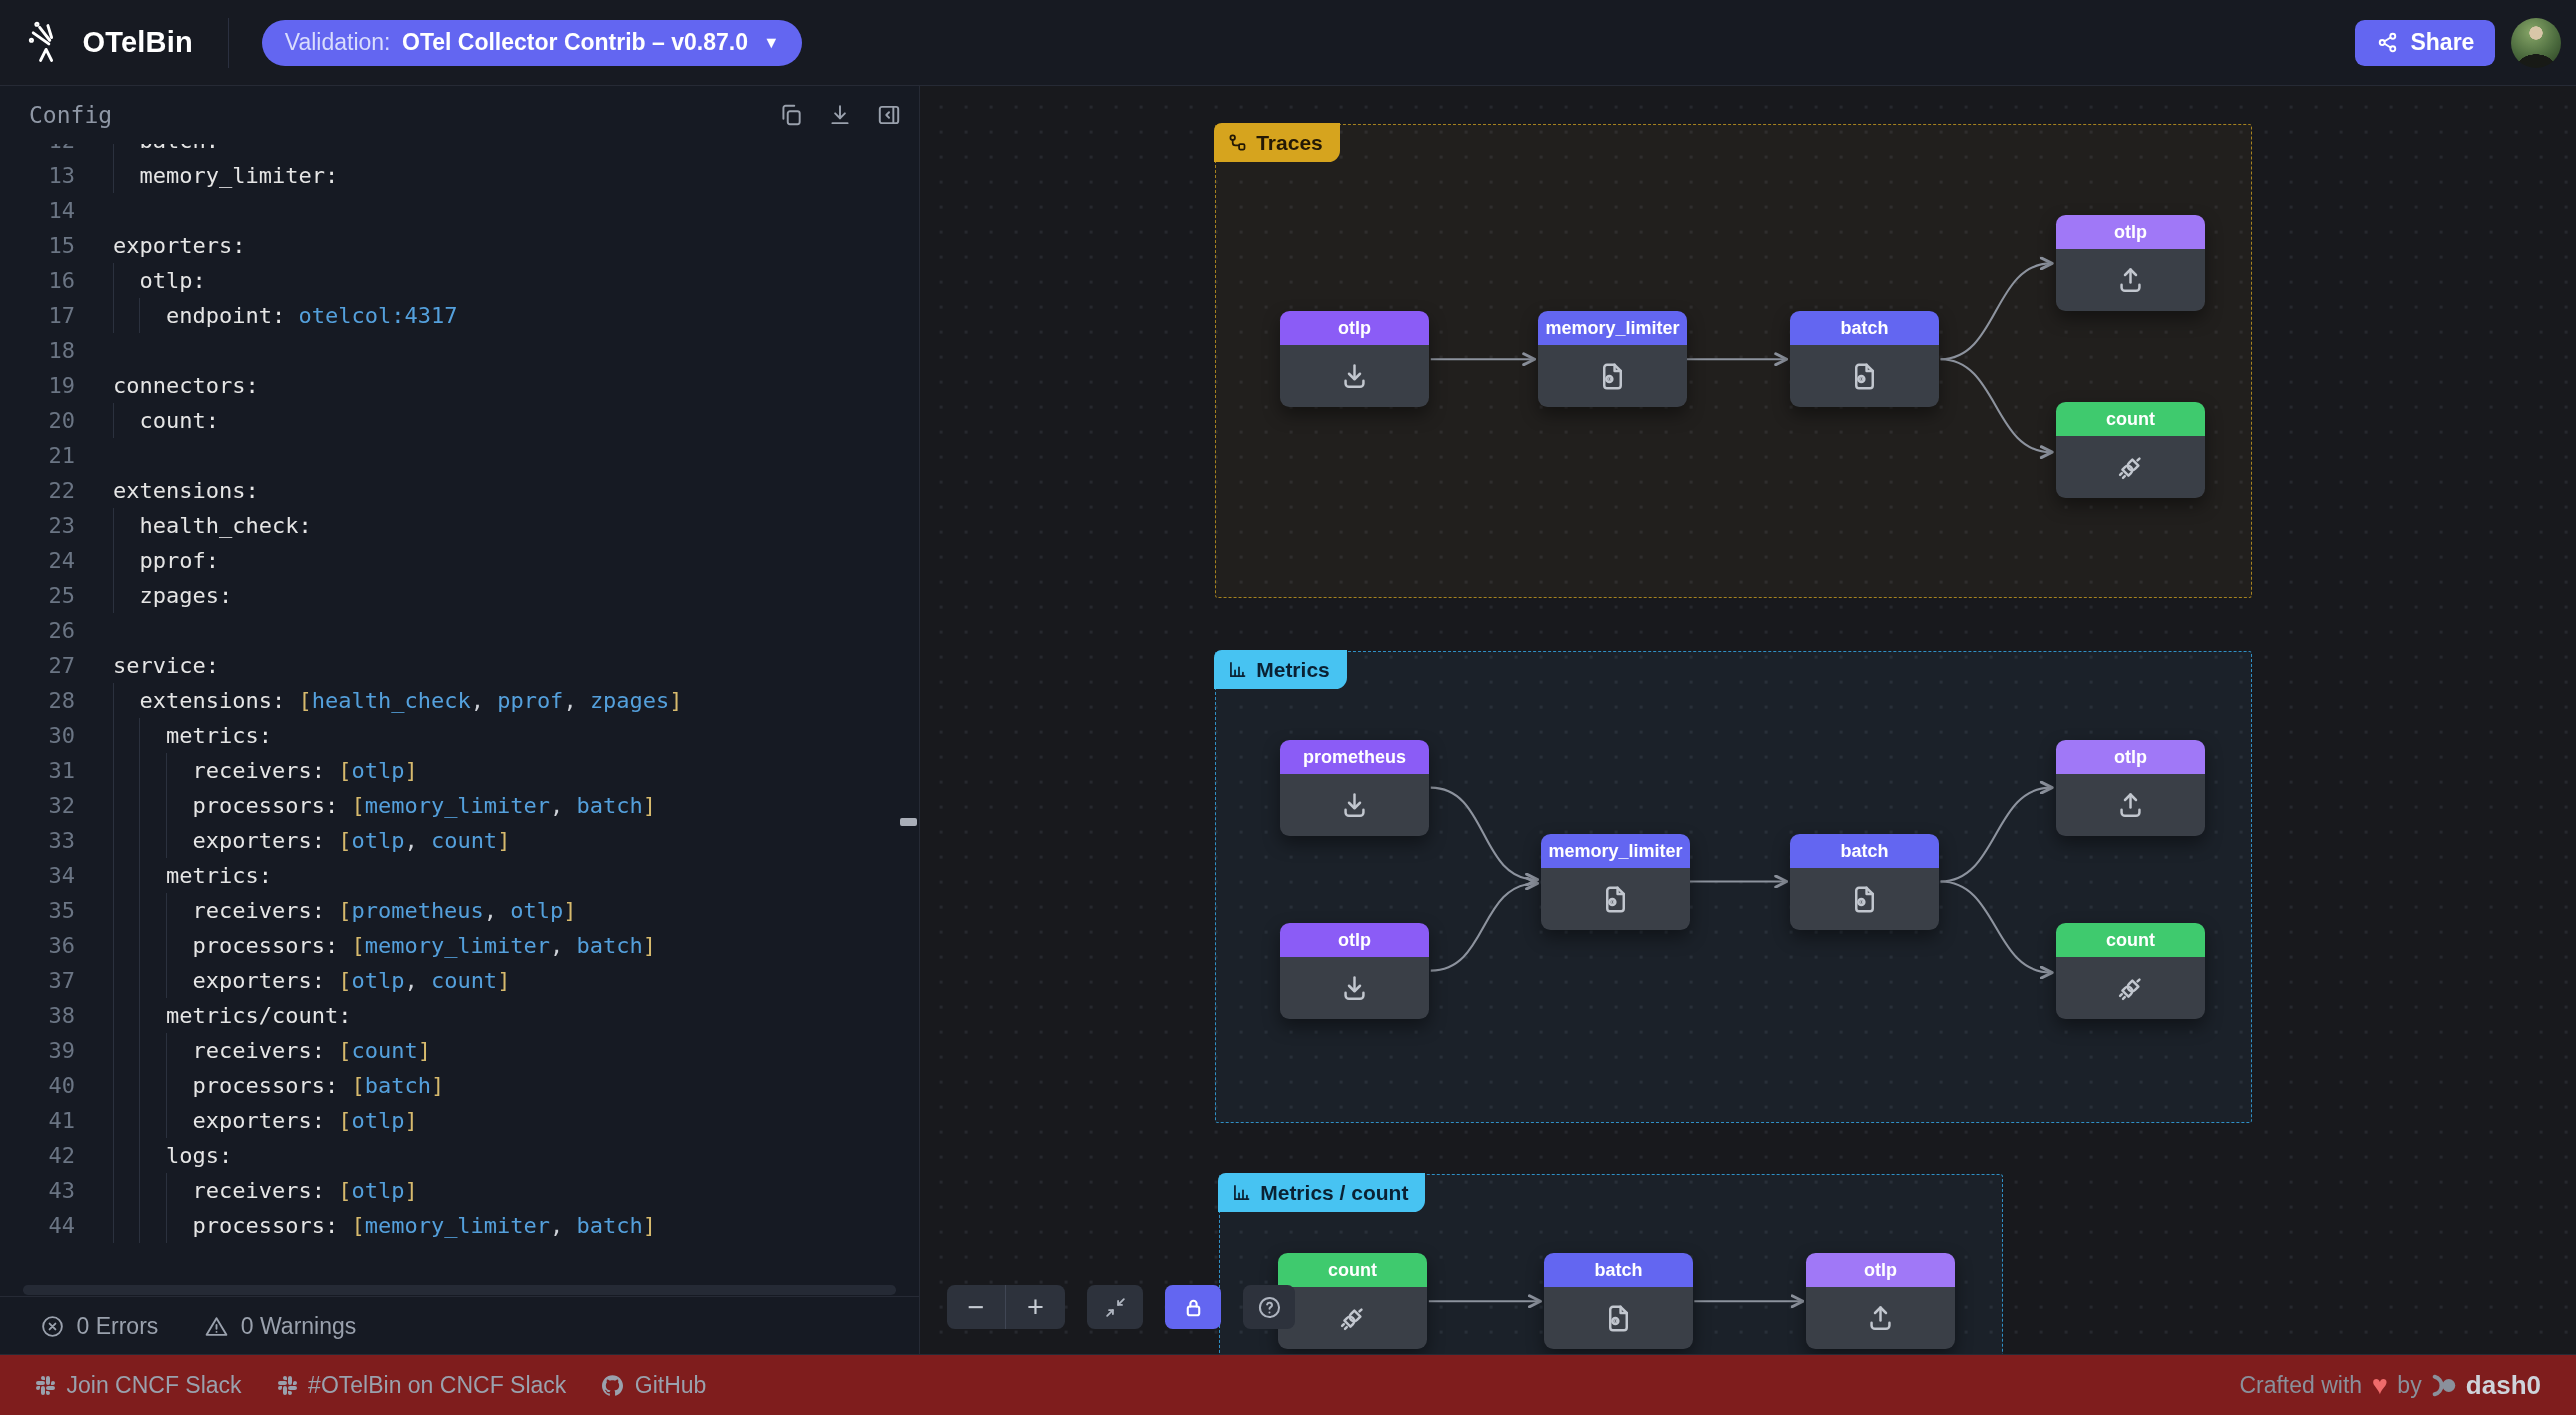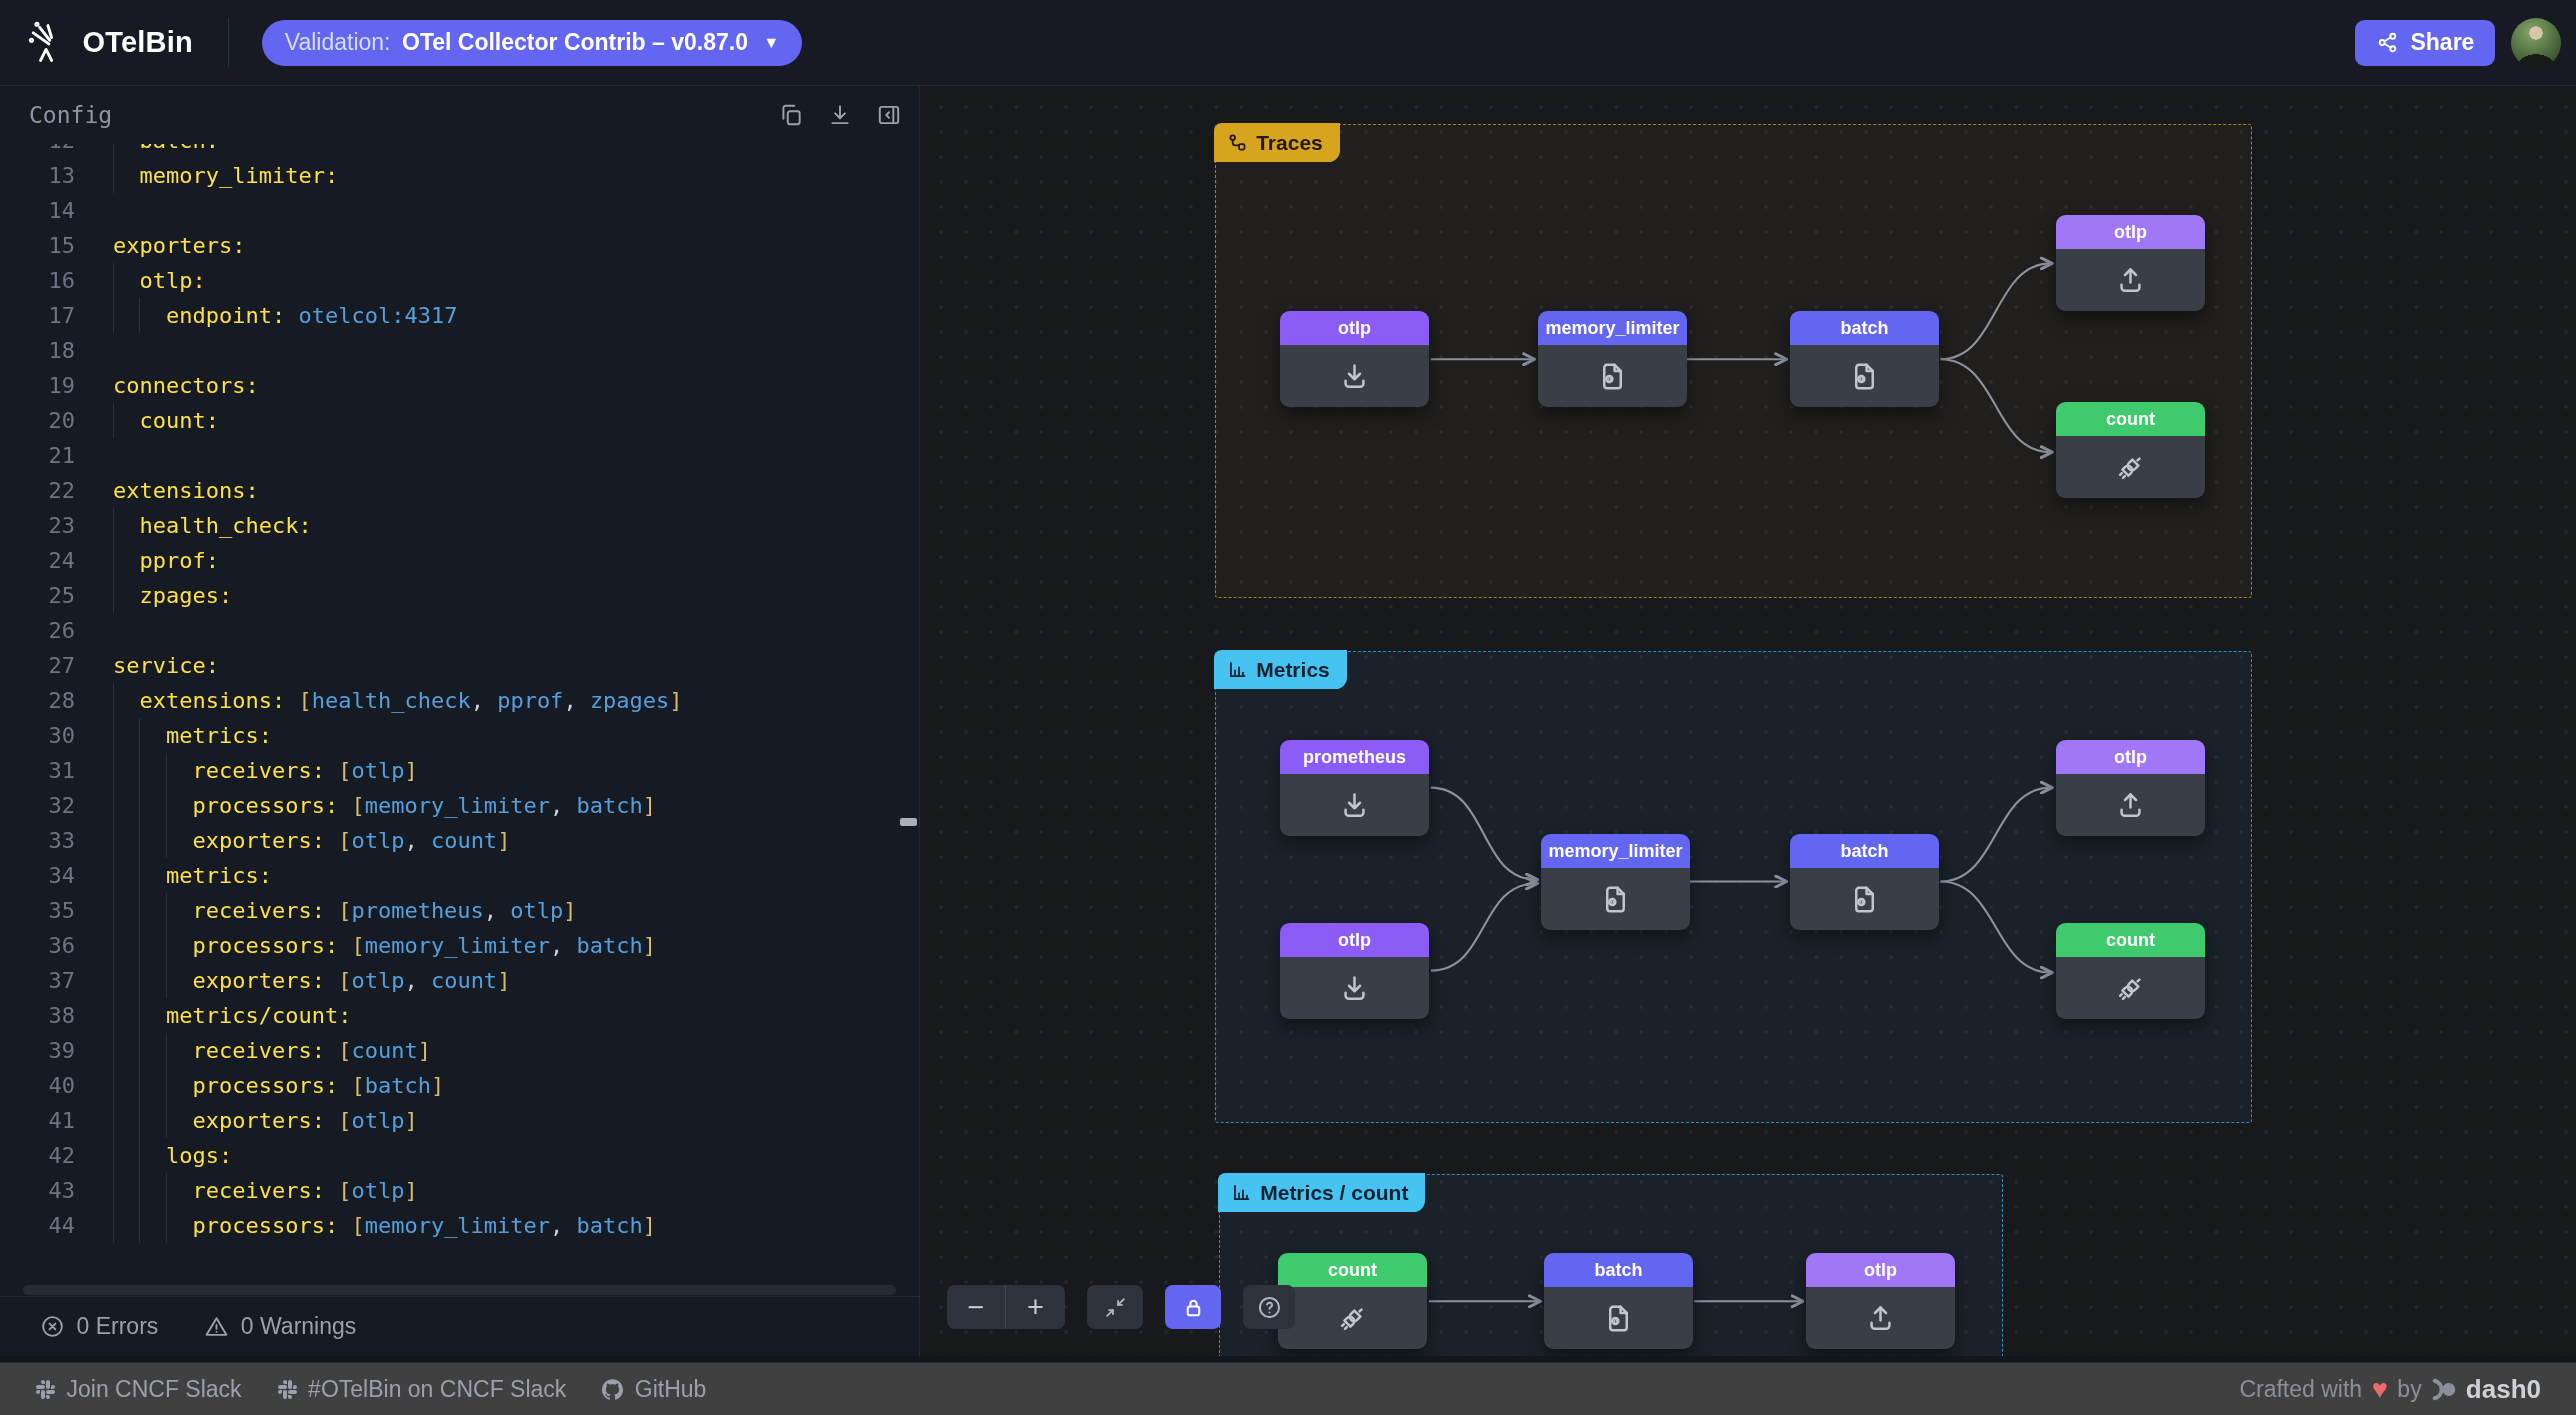--- a/index.html
+++ b/index.html
@@ -42,21 +42,21 @@
   #editor-tab-title { font-family:"DejaVu Sans Mono", monospace; font-size:23px; color:#8f97a5; }
   #editor-actions { margin-left:auto; display:flex; align-items:center; gap:23px; color:#9aa1ad; }
   #editor-actions .abtn { cursor:pointer; }
   #code-area { position:absolute; top:58px; bottom:60px; left:0; right:0; overflow:hidden;
     font-family:"DejaVu Sans Mono", monospace; font-size:22px; }
   #code-lines { margin-top:-21px; }
   .cl { display:flex; height:35px; line-height:35px; white-space:pre; }
   .ln { flex:none; width:75px; text-align:right; color:#6b7584; }
   .lc { margin-left:38px; }
   .g { display:inline-block; width:2ch; height:35px; vertical-align:top; box-shadow:inset 1px 0 0 #2b313e; }
-  .tk-k{color:#fde047}.tk-v{color:#54a0dc}.tk-b{color:#d7ba6d}.tk-p{color:#cfd2d8}
+  .tk-k{color:#e5e5e5}.tk-v{color:#54a0dc}.tk-b{color:#d7ba6d}.tk-p{color:#cfd2d8}
   #hscrollbar { position:absolute; left:23px; right:23px; bottom:1px; height:9.6px; background:#252a35; border-radius:4.8px; cursor:pointer; }
   #ruler-thumb { position:absolute; right:1.9px; top:674px; width:17px; height:7.7px; background:#b9bfc9; border-radius:1.9px; opacity:.9; cursor:pointer; }
   #statusbar { position:absolute; left:0; right:0; bottom:0; height:60px; border-top:1px solid #262a35;
     display:flex; align-items:center; gap:46px; padding-left:40px; color:#9aa1ad; font-size:23px; background:#161a23; }
   .status-item { display:flex; align-items:center; gap:11.5px; }
 
   
   #canvas { flex:1; position:relative; overflow:hidden; background:#18191d;
     background-image:radial-gradient(circle, #26282e 1.5px, rgba(0,0,0,0) 1.7px);
     background-size:25px 25px; background-position:8.6px 8.6px; }
@@ -75,21 +75,21 @@
   .zoom-pill { display:flex; border-radius:7.7px; overflow:hidden; }
   .zoom-seg { width:59px; height:44px; background:#2d323c; color:#c6cbd3; font-size:29px; line-height:44px;
     text-align:center; border:none; cursor:pointer; }
   .zoom-seg:first-child { border-right:1px solid #404654; }
   .tbtn { width:56px; height:44px; border-radius:7.7px; background:#2d323c; color:#aeb4bf;
     display:flex; align-items:center; justify-content:center; border:none; cursor:pointer; }
   #lock-btn { background:#6366f1; color:#fff; }
   #help-btn { width:52px; }
 
   
-  #footer { position:absolute; left:0; right:0; bottom:0; height:53px; background:#404040;
+  #footer { position:absolute; left:0; right:0; bottom:0; height:61px; background:#7f1d1d;
     border-top:1px solid #262a35; display:flex; align-items:center; padding:0 35px 0 36px;
     color:#9aa1ad; font-size:23px; z-index:50; }
   #footer-links { display:flex; align-items:center; gap:36px; }
   .flink { display:flex; align-items:center; gap:11.5px; cursor:pointer; }
   #credit { margin-left:auto; display:flex; align-items:center; gap:9.6px; color:#8a909b; }
   #credit .heart { color:#ef6b6b; font-size:27px; line-height:1; }
   #credit .dash0-brand { color:#ced3da; font-weight:700; font-size:26px; }
 </style>
 </head>
 <body>

